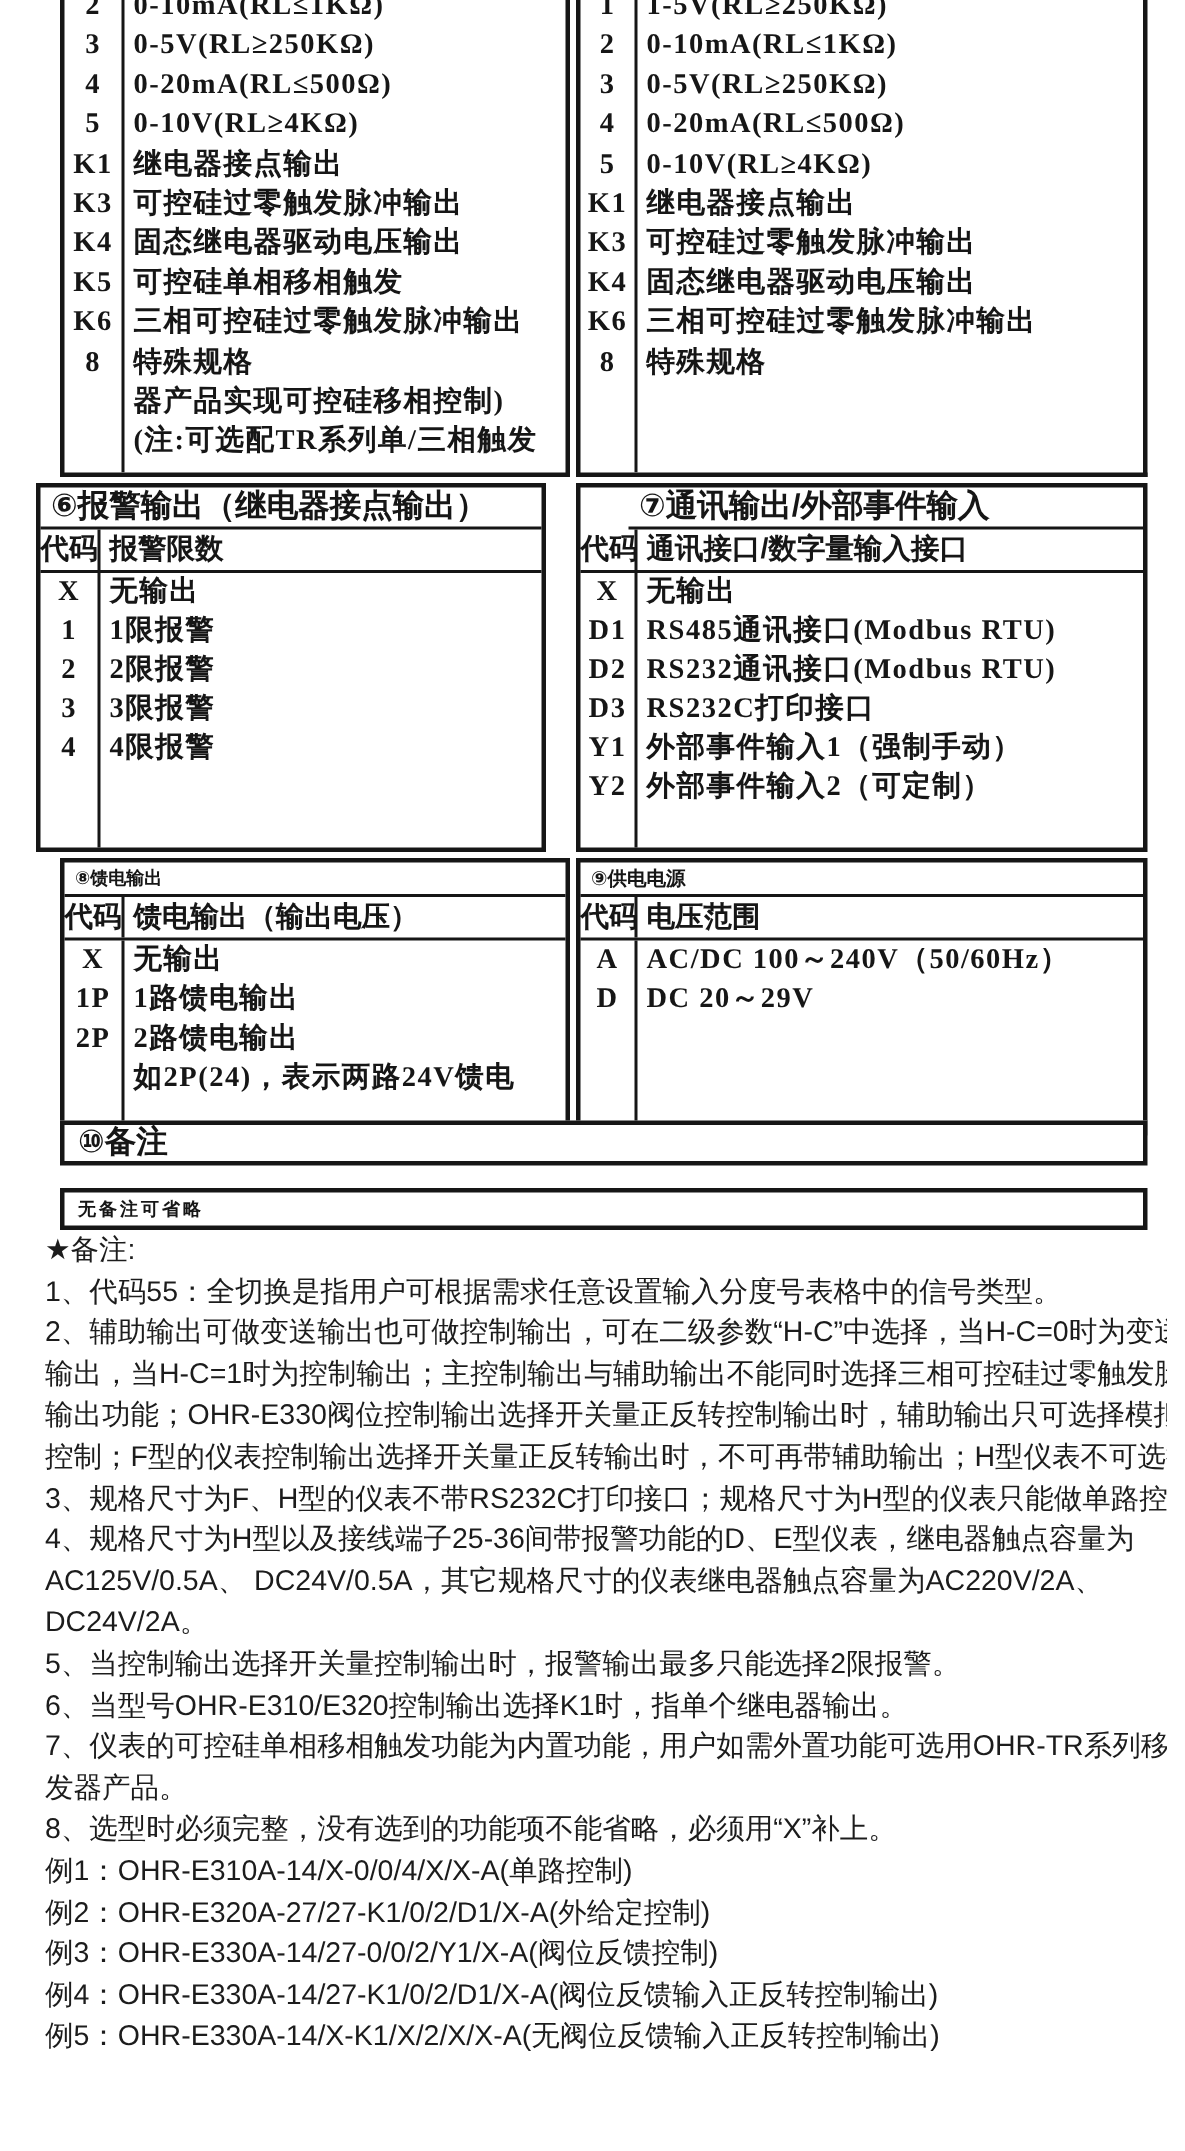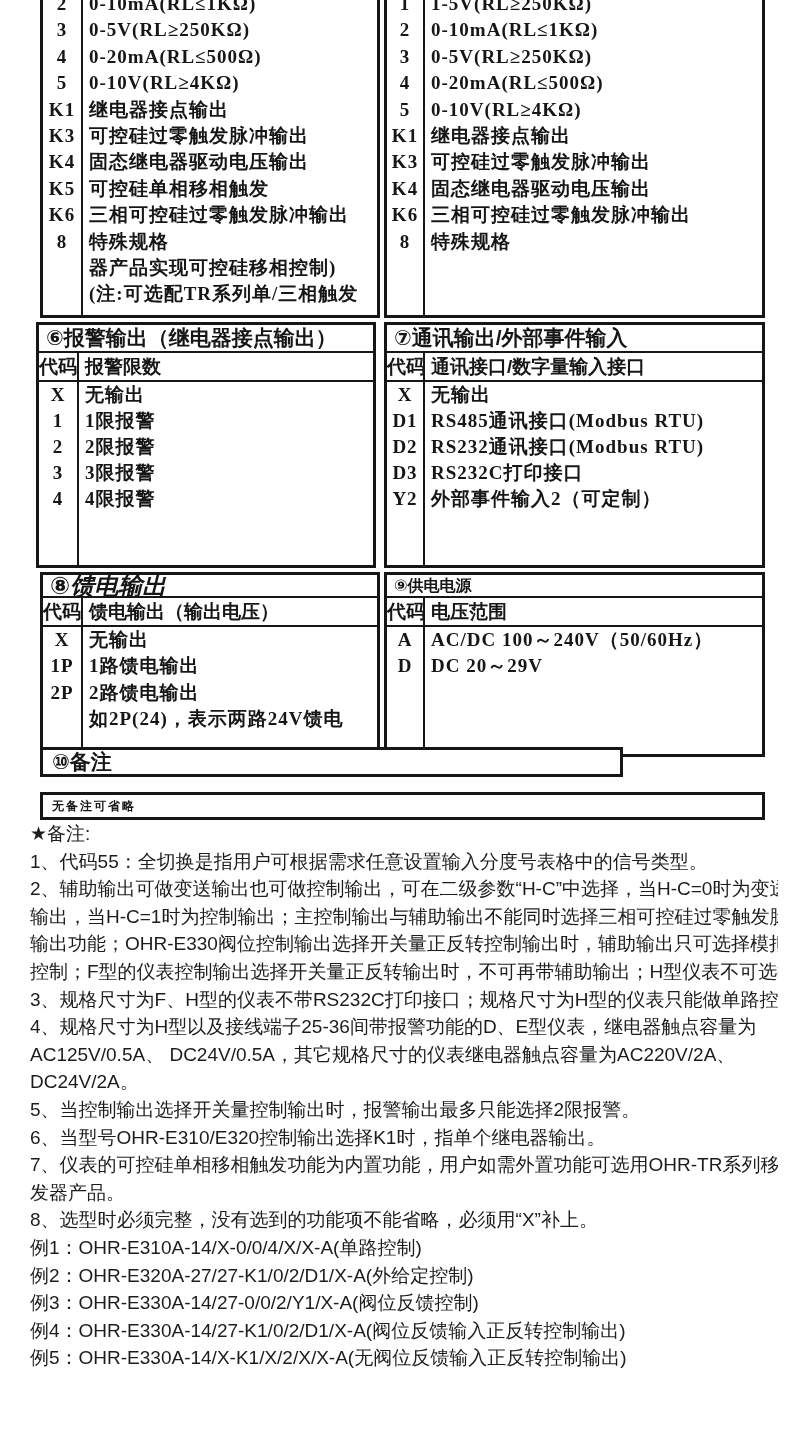--- a/index.html
+++ b/index.html
@@ -166,21 +166,21 @@
           </div>
 
           <div class="row">
             <span class="c">8</span>
             <span class="d">特殊规格</span>
           </div>
         </div>
     </div>
   </div>
 
-  <div class="box wL" style="left:36px;top:322px;width:340px;height:246px;">
+  <div class="box wL" style="left:24px;top:322px;width:340px;height:246px;">
     <div class="secTitle" style="height:26px;line-height:26px;">⑥报警输出（继电器接点输出）</div>
     <div class="secCols" style="height:27px;line-height:27px;">
       <span class="vline" style="left:38px;"></span>
       <span class="c" style="width:38px;">代码</span>
       <span class="d">报警限数</span>
     </div>
     <div class="secBody" style="height:183px;">
       <span class="vline" style="left:38px;"></span>
       <div>
 
@@ -206,21 +206,21 @@
 
           <div class="row">
             <span class="c">4</span>
             <span class="d">4限报警</span>
           </div>
         </div>
     </div>
   </div>
 
   <div class="box wR" style="left:384px;top:322px;width:381px;height:246px;">
-    <div class="secTitle" style="height:26px;line-height:26px;">⑦通讯输出/外部事件输入</div>
+    <div class="secTitle" style="height:26px;line-height:26px;margin-left:32px;">⑦通讯输出/外部事件输入</div>
     <div class="secCols" style="height:27px;line-height:27px;">
       <span class="vline" style="left:36px;"></span>
       <span class="c" style="width:36px;">代码</span>
       <span class="d">通讯接口/数字量输入接口</span>
     </div>
     <div class="secBody" style="height:183px;">
       <span class="vline" style="left:36px;"></span>
       <div>
 
           <div class="row">
@@ -236,32 +236,36 @@
           <div class="row">
             <span class="c">D2</span>
             <span class="d">RS232通讯接口(Modbus RTU)</span>
           </div>
 
           <div class="row">
             <span class="c">D3</span>
             <span class="d">RS232C打印接口</span>
           </div>
 
+          <div class="row">
+            <span class="c">Y1</span>
+            <span class="d">外部事件输入1（强制手动）</span>
+          </div>
 
           <div class="row">
             <span class="c">Y2</span>
             <span class="d">外部事件输入2（可定制）</span>
           </div>
 
         </div>
     </div>
   </div>
 
   <div class="box wL" style="left:40px;top:572px;width:340px;height:185px;">
-    <div class="secTitle" style="height:21px;line-height:21px;font-size:24px;font-style:italic;">⑧馈电输出</div>
+    <div class="secTitle" style="height:21px;line-height:21px;font-size:12px;">⑧馈电输出</div>
     <div class="secCols" style="height:27px;line-height:27px;">
       <span class="vline" style="left:38px;"></span>
       <span class="c" style="width:38px;">代码</span>
       <span class="d">馈电输出（输出电压）</span>
     </div>
     <div class="secBody feedBody" style="height:126px;">
       <span class="vline" style="left:38px;"></span>
       <div>
 
           <div class="row">
@@ -281,21 +285,21 @@
 
           <div class="row">
             <span class="c"></span>
             <span class="d">如2P(24)，表示两路24V馈电</span>
           </div>
         </div>
     </div>
   </div>
 
   <div class="box wR" style="left:384px;top:572px;width:381px;height:185px;">
-    <div class="secTitle" style="height:21px;line-height:21px;font-size:16px;">⑨供电电源</div>
+    <div class="secTitle" style="height:21px;line-height:21px;font-size:13px;">⑨供电电源</div>
     <div class="secCols" style="height:27px;line-height:27px;">
       <span class="vline" style="left:36px;"></span>
       <span class="c" style="width:36px;">代码</span>
       <span class="d">电压范围</span>
     </div>
     <div class="secBody feedBody" style="height:126px;">
       <span class="vline" style="left:36px;"></span>
       <div>
 
           <div class="row">
@@ -304,21 +308,21 @@
           </div>
 
           <div class="row">
             <span class="c">D</span>
             <span class="d">DC 20～29V</span>
           </div>
         </div>
     </div>
   </div>
 
-  <div class="box" style="left:40px;top:747px;width:583px;height:30px;">
+  <div class="box" style="left:40px;top:747px;width:725px;height:30px;">
     <div class="remTitle" style="line-height:24px;">⑩备注</div>
   </div>
   <div class="box" style="left:40px;top:792px;width:725px;height:28px;">
     <div class="remText" style="line-height:22px;">无备注可省略</div>
   </div>
 
   <div class="notes">
     <div>★备注:</div>
     <div>
 

